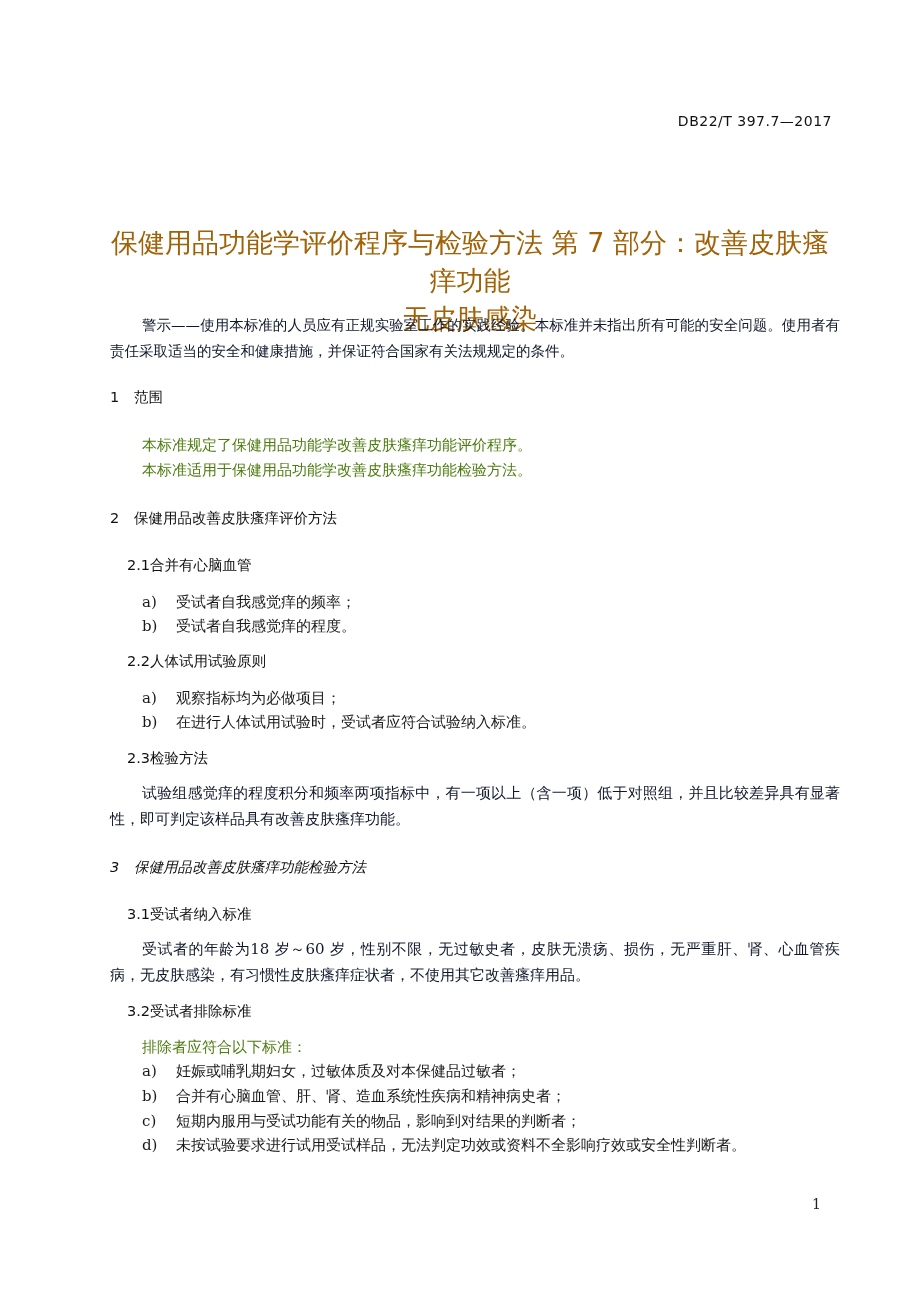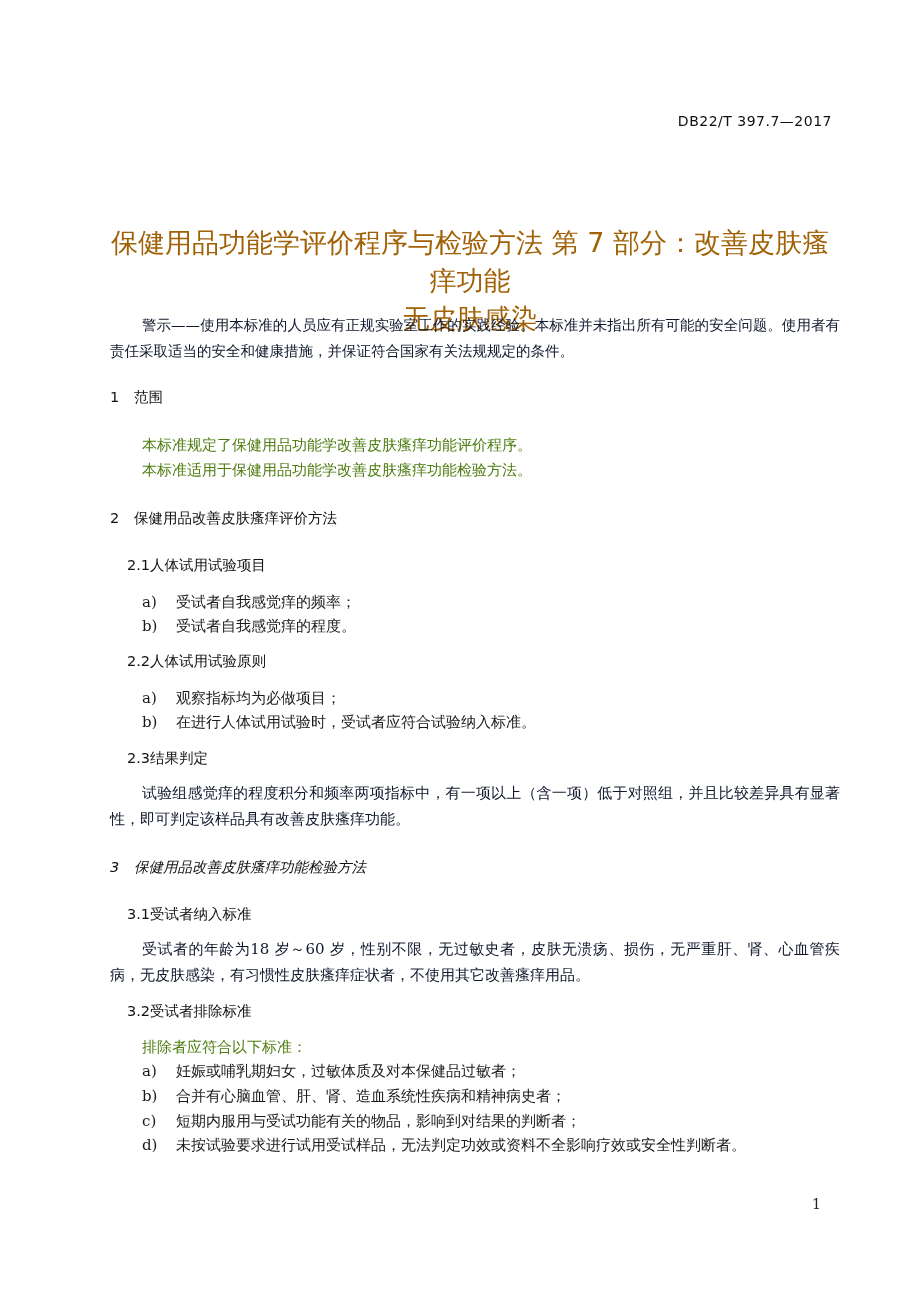--- a/index.html
+++ b/index.html
@@ -65,41 +65,41 @@
     <span class="num h1">1</span><span>范围</span>
   </div>
   <div class="line" style="top:435px;">本标准规定了保健用品功能学改善皮肤瘙痒功能评价程序。</div>
   <div class="line" style="top:460px;">本标准适用于保健用品功能学改善皮肤瘙痒功能检验方法。</div>
 
   <div class="heading" style="top:508px;">
     <span class="num h1">2</span><span>保健用品改善皮肤瘙痒评价方法</span>
   </div>
 
   <div class="heading" style="top:555px;">
-    <span class="num h2">2.1</span><span>人体试用试验项目</span>
+    <span class="num h2">2.1</span><span>合并有心脑血管</span>
   </div>
   <div class="item" style="top:592px;">
     <span class="marker">a)</span><span>受试者自我感觉痒的频率；</span>
   </div>
   <div class="item" style="top:616px;">
     <span class="marker">b)</span><span>受试者自我感觉痒的程度。</span>
   </div>
 
   <div class="heading" style="top:651px;">
     <span class="num h2">2.2</span><span>人体试用试验原则</span>
   </div>
   <div class="item" style="top:688px;">
     <span class="marker">a)</span><span>观察指标均为必做项目；</span>
   </div>
   <div class="item" style="top:712px;">
     <span class="marker">b)</span><span>在进行人体试用试验时，受试者应符合试验纳入标准。</span>
   </div>
 
   <div class="heading" style="top:748px;">
-    <span class="num h2">2.3</span><span>结果判定</span>
+    <span class="num h2">2.3</span><span>检验方法</span>
   </div>
   <div class="para" style="top:780px;">试验组感觉痒的程度积分和频率两项指标中，有一项以上（含一项）低于对照组，并且比较差异具有显著性，即可判定该样品具有改善皮肤瘙痒功能。</div>
 
   <div class="heading" style="top:857px;font-style:italic;">
     <span class="num h1">3</span><span>保健用品改善皮肤瘙痒功能检验方法</span>
   </div>
 
   <div class="heading" style="top:904px;">
     <span class="num h2">3.1</span><span>受试者纳入标准</span>
   </div>

